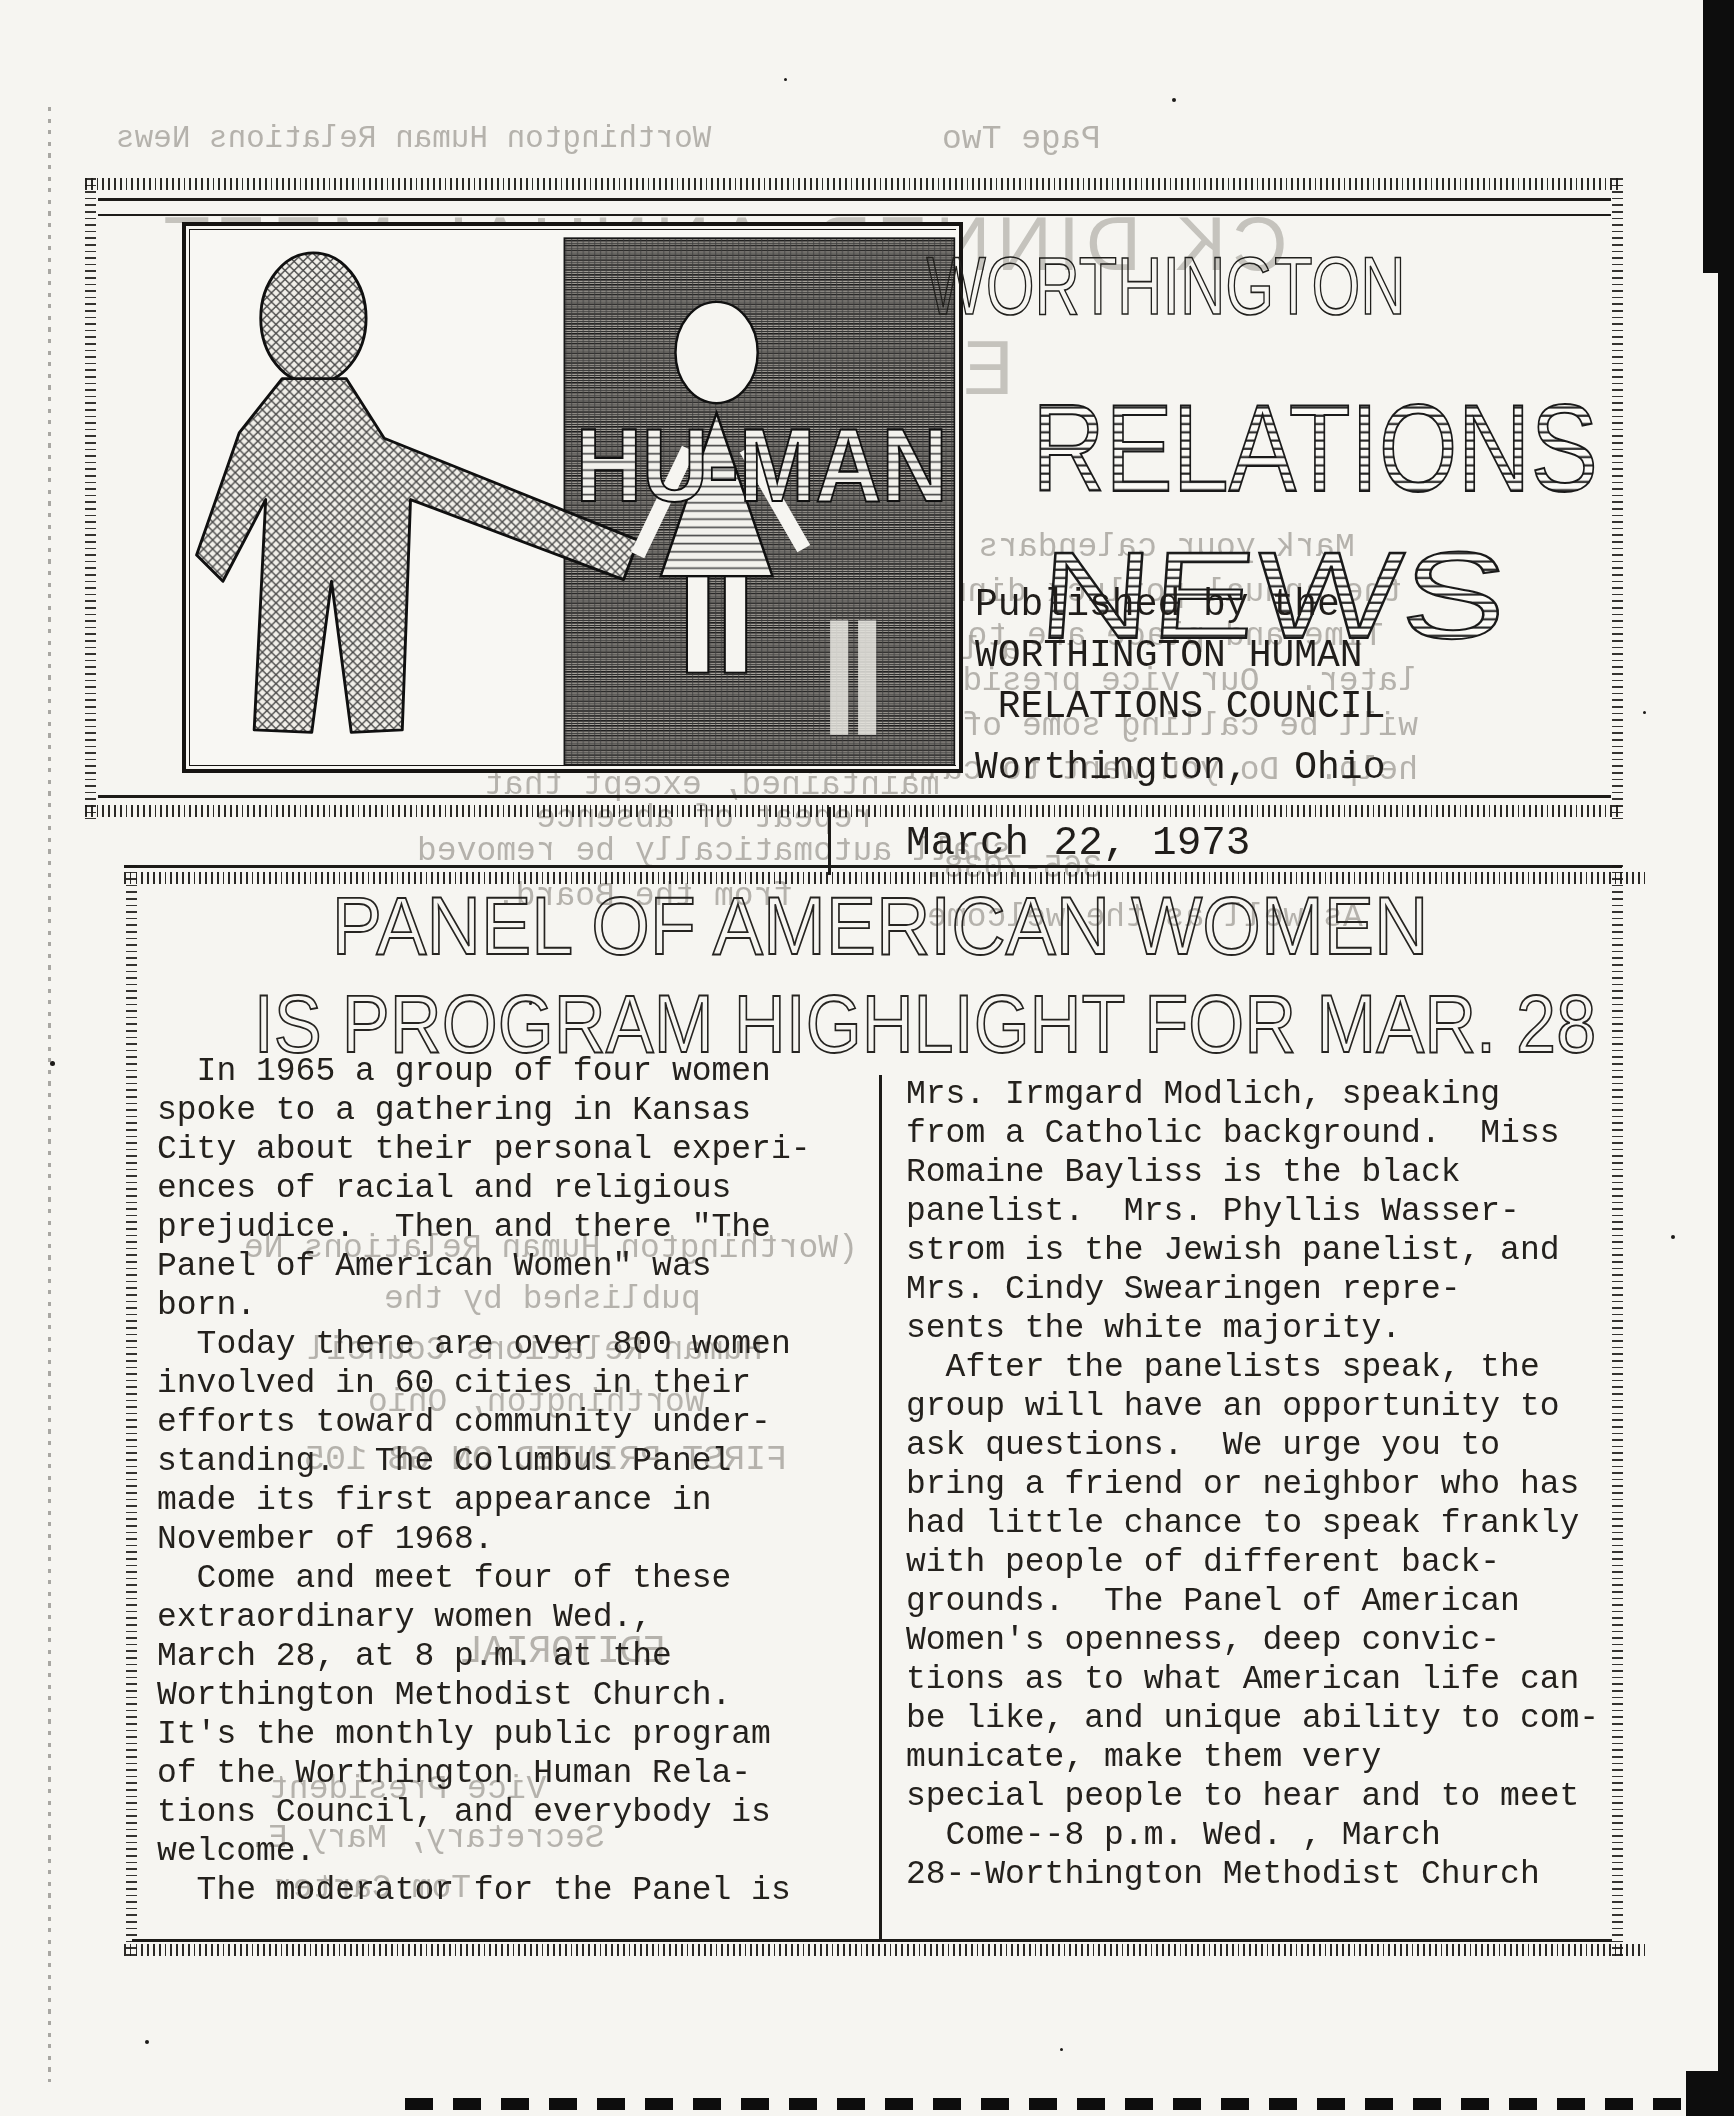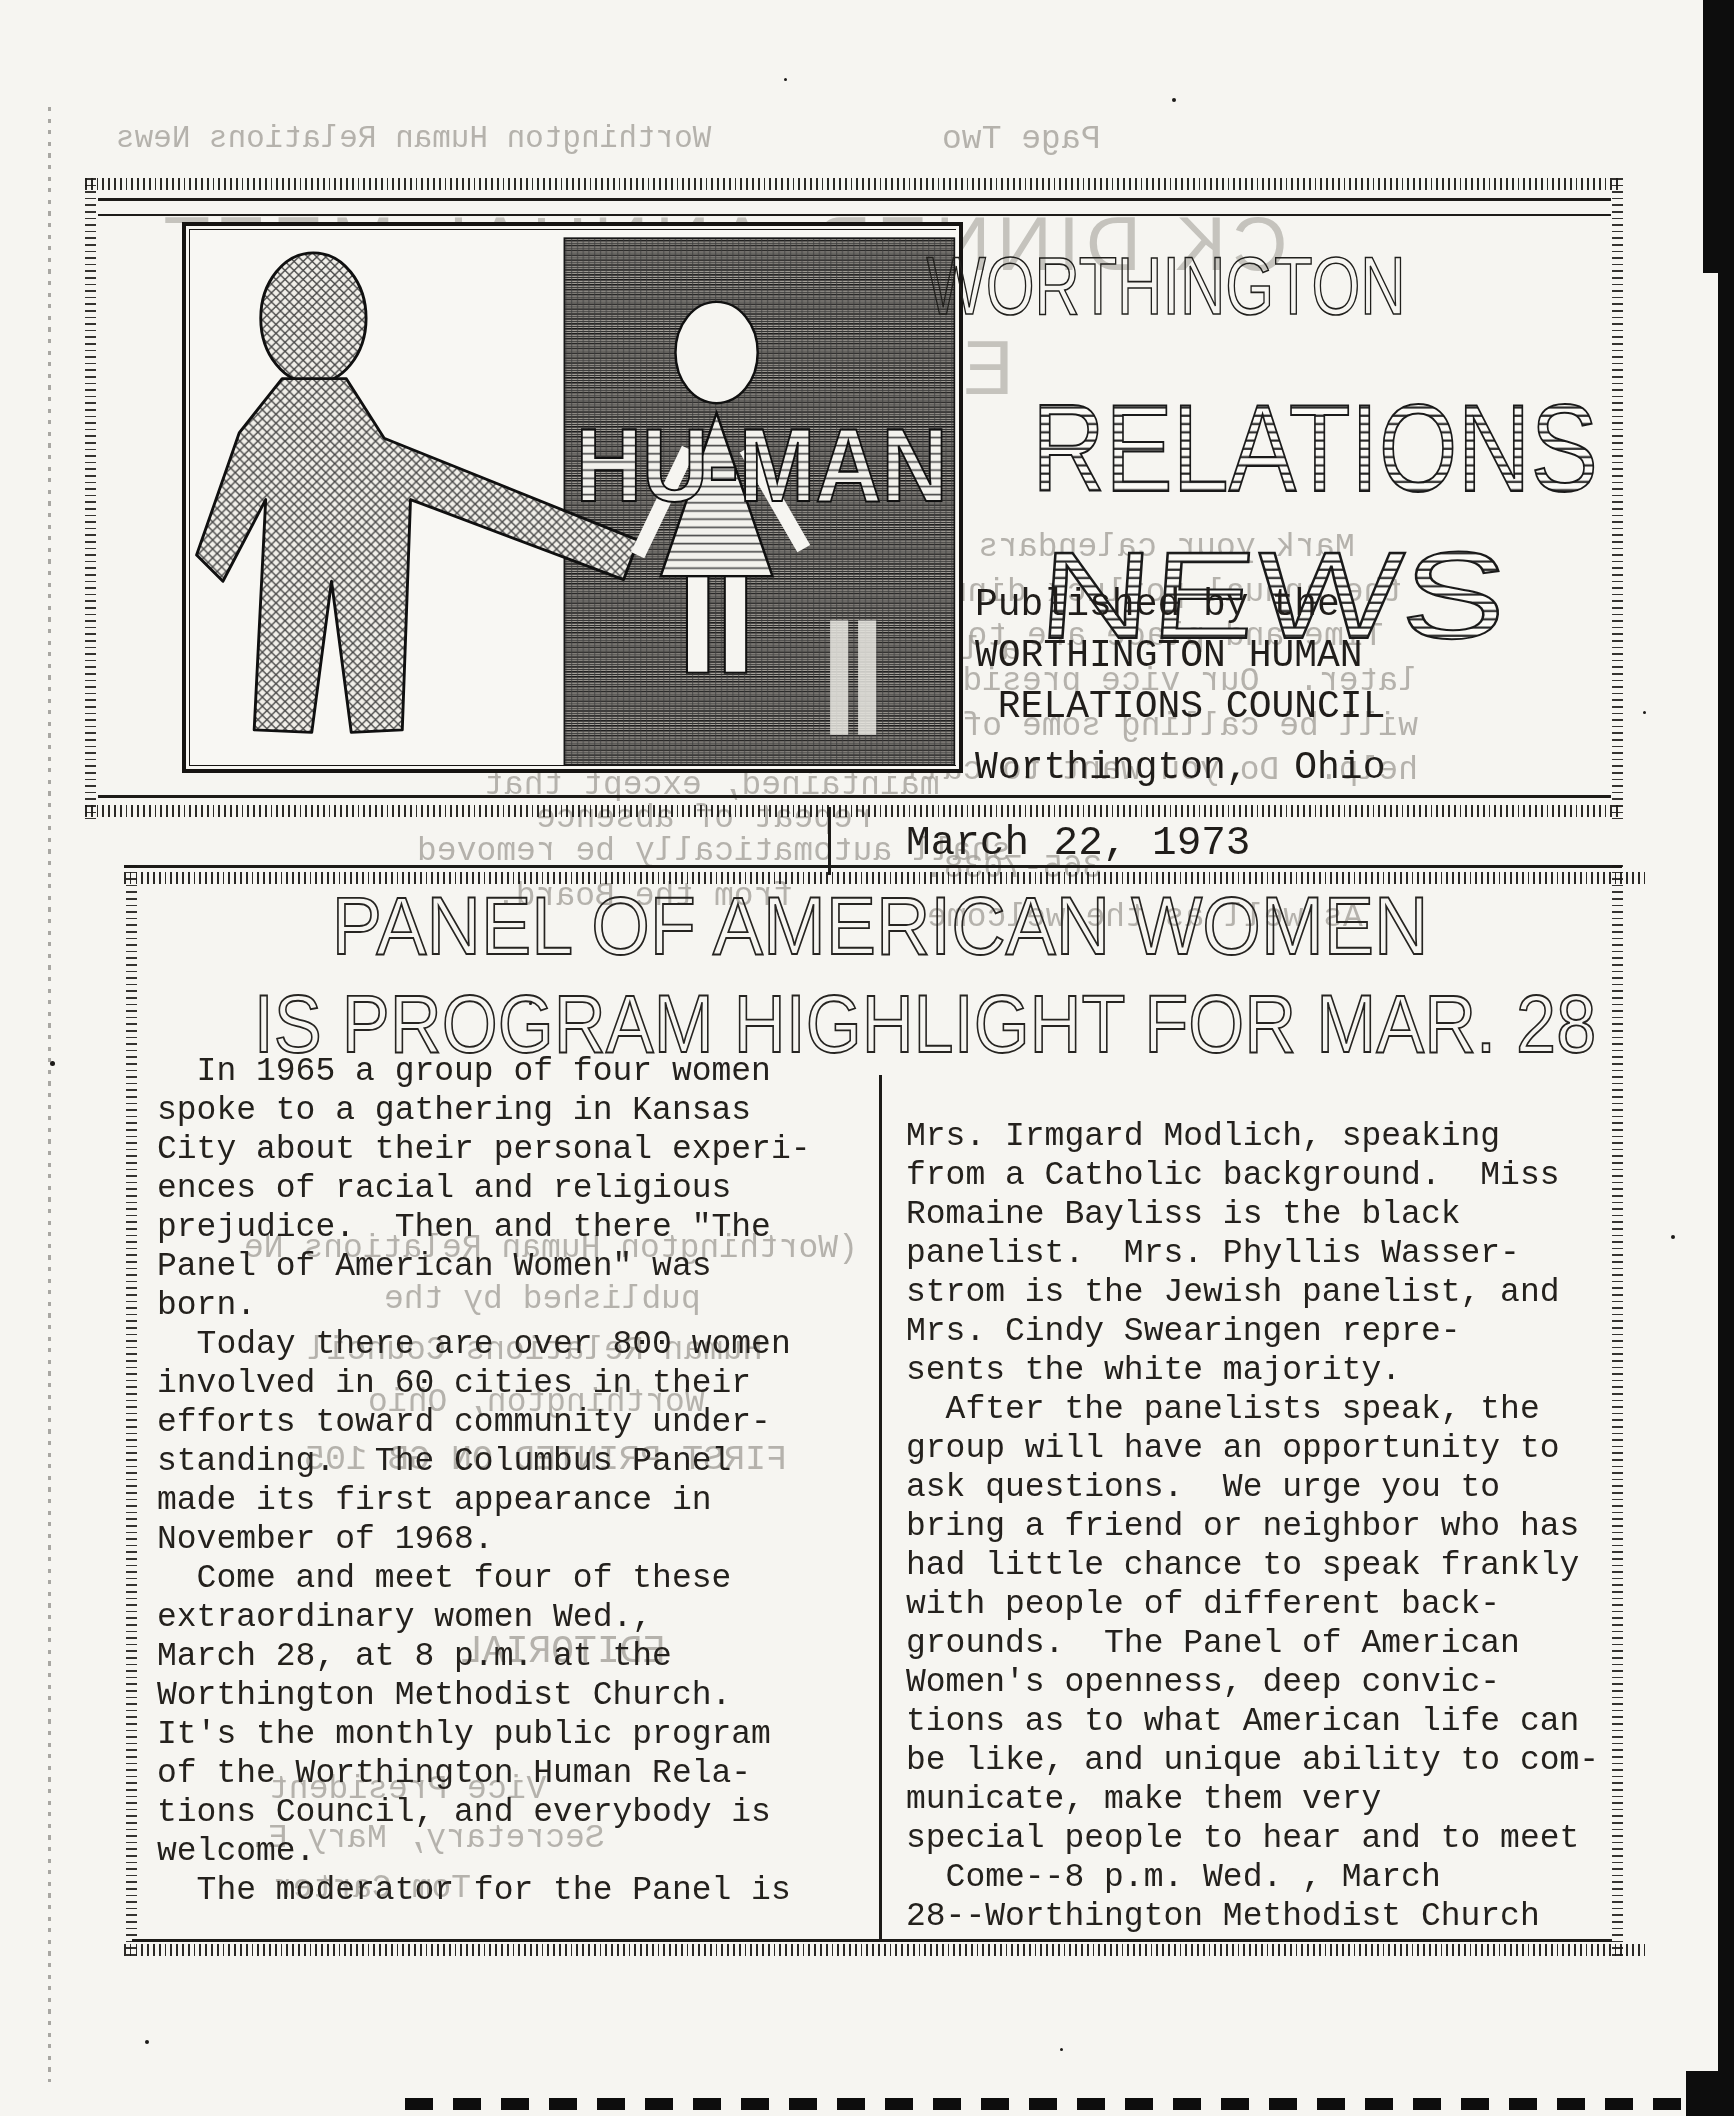--- a/index.html
+++ b/index.html
@@ -182,21 +182,21 @@
 November of 1968.
   Come and meet four of these
 extraordinary women Wed.,
 March 28, at 8 p.m. at the
 Worthington Methodist Church.
 It's the monthly public program
 of the Worthington Human Rela-
 tions Council, and everybody is
 welcome.
   The moderator for the Panel is</div>
-    <div class="col" style="left:906px;top:1075px;width:704px;margin-top:42px;">Mrs. Irmgard Modlich, speaking
+    <div class="col" style="left:906px;top:1075px;width:704px;">Mrs. Irmgard Modlich, speaking
 from a Catholic background.  Miss
 Romaine Bayliss is the black
 panelist.  Mrs. Phyllis Wasser-
 strom is the Jewish panelist, and
 Mrs. Cindy Swearingen repre-
 sents the white majority.
   After the panelists speak, the
 group will have an opportunity to
 ask questions.  We urge you to
 bring a friend or neighbor who has

